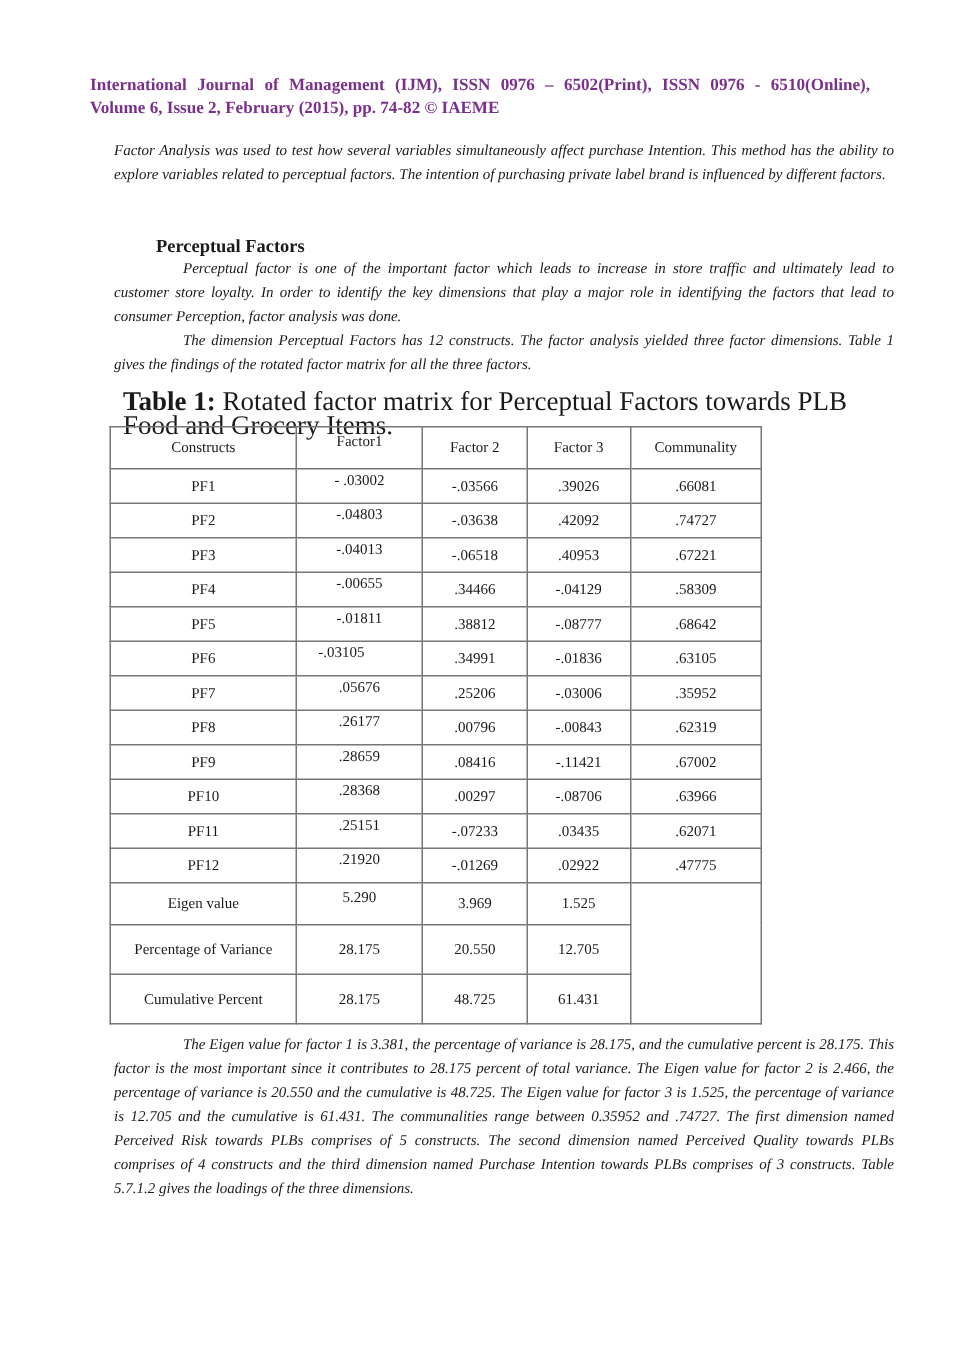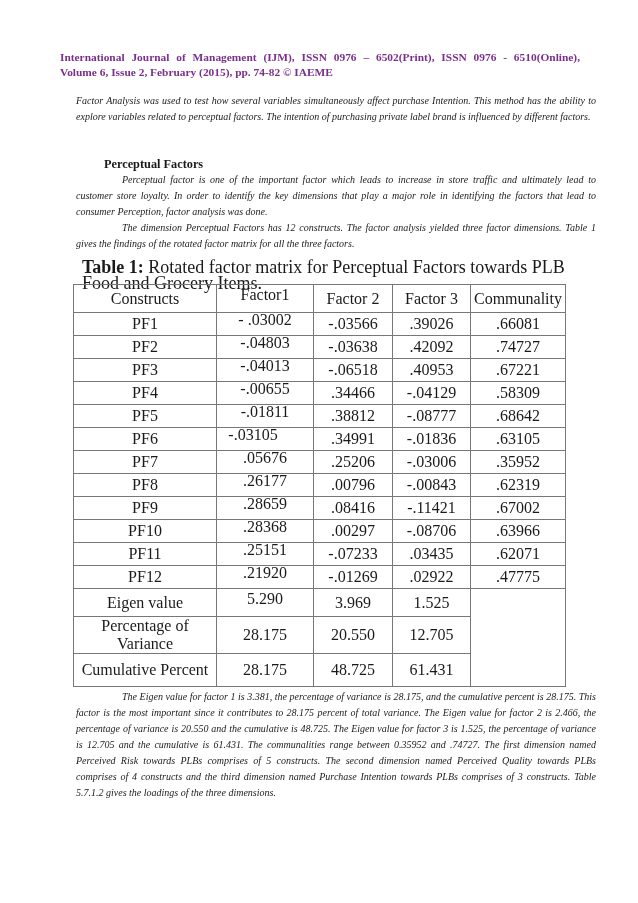--- a/index.html
+++ b/index.html
@@ -1,21 +1,21 @@
 <!DOCTYPE html>
 <html><head>
 <meta charset="utf-8">
 <style>
   html, body { margin: 0; padding: 0; background: #ffffff; }
   body {
     width: 638px; height: 903px; position: relative; overflow: hidden;
     font-family: "Liberation Serif", "DejaVu Serif", serif;
     color: #1a1a1a;
   }
-  .page { position: absolute; left: 0; top: 0; width: 638px; height: 903px; }
+  .page { position: absolute; left: 0; top: 0; width: 508px; height: 903px; }
   .journal-header {
     position: absolute; left: 60px; top: 50px; width: 520px;
     font-weight: bold; color: #7a2f8c; font-size: 11.4px; line-height: 15px;
     text-align: justify; text-align-last: left;
   }
   .journal-header .line1 { text-align: justify; text-align-last: justify; display: block; }
   .para {
     position: absolute; left: 76px; width: 520px;
     font-size: 10px; line-height: 16px; text-align: justify; font-style: italic;
   }
@@ -25,21 +25,21 @@
     font-weight: bold; font-size: 12.3px; line-height: 16px; margin-left: 44px;
   }
   .table-caption {
     position: absolute; left: 82px; top: 259px; width: 500px;
     font-size: 18px; line-height: 16px;
   }
   .table-caption b { font-weight: bold; }
   table.factor-table {
     position: absolute; left: 73px; top: 284px;
     border-collapse: collapse;
-    font-size: 16px;
+    font-size: 10px;
     padding-left: 48px;
   }
   table.factor-table td, table.factor-table th {
     border: 1px solid #777777;
     font-weight: normal;
     text-align: center;
     padding: 0;
     height: 22px;
     vertical-align: middle;
   }

